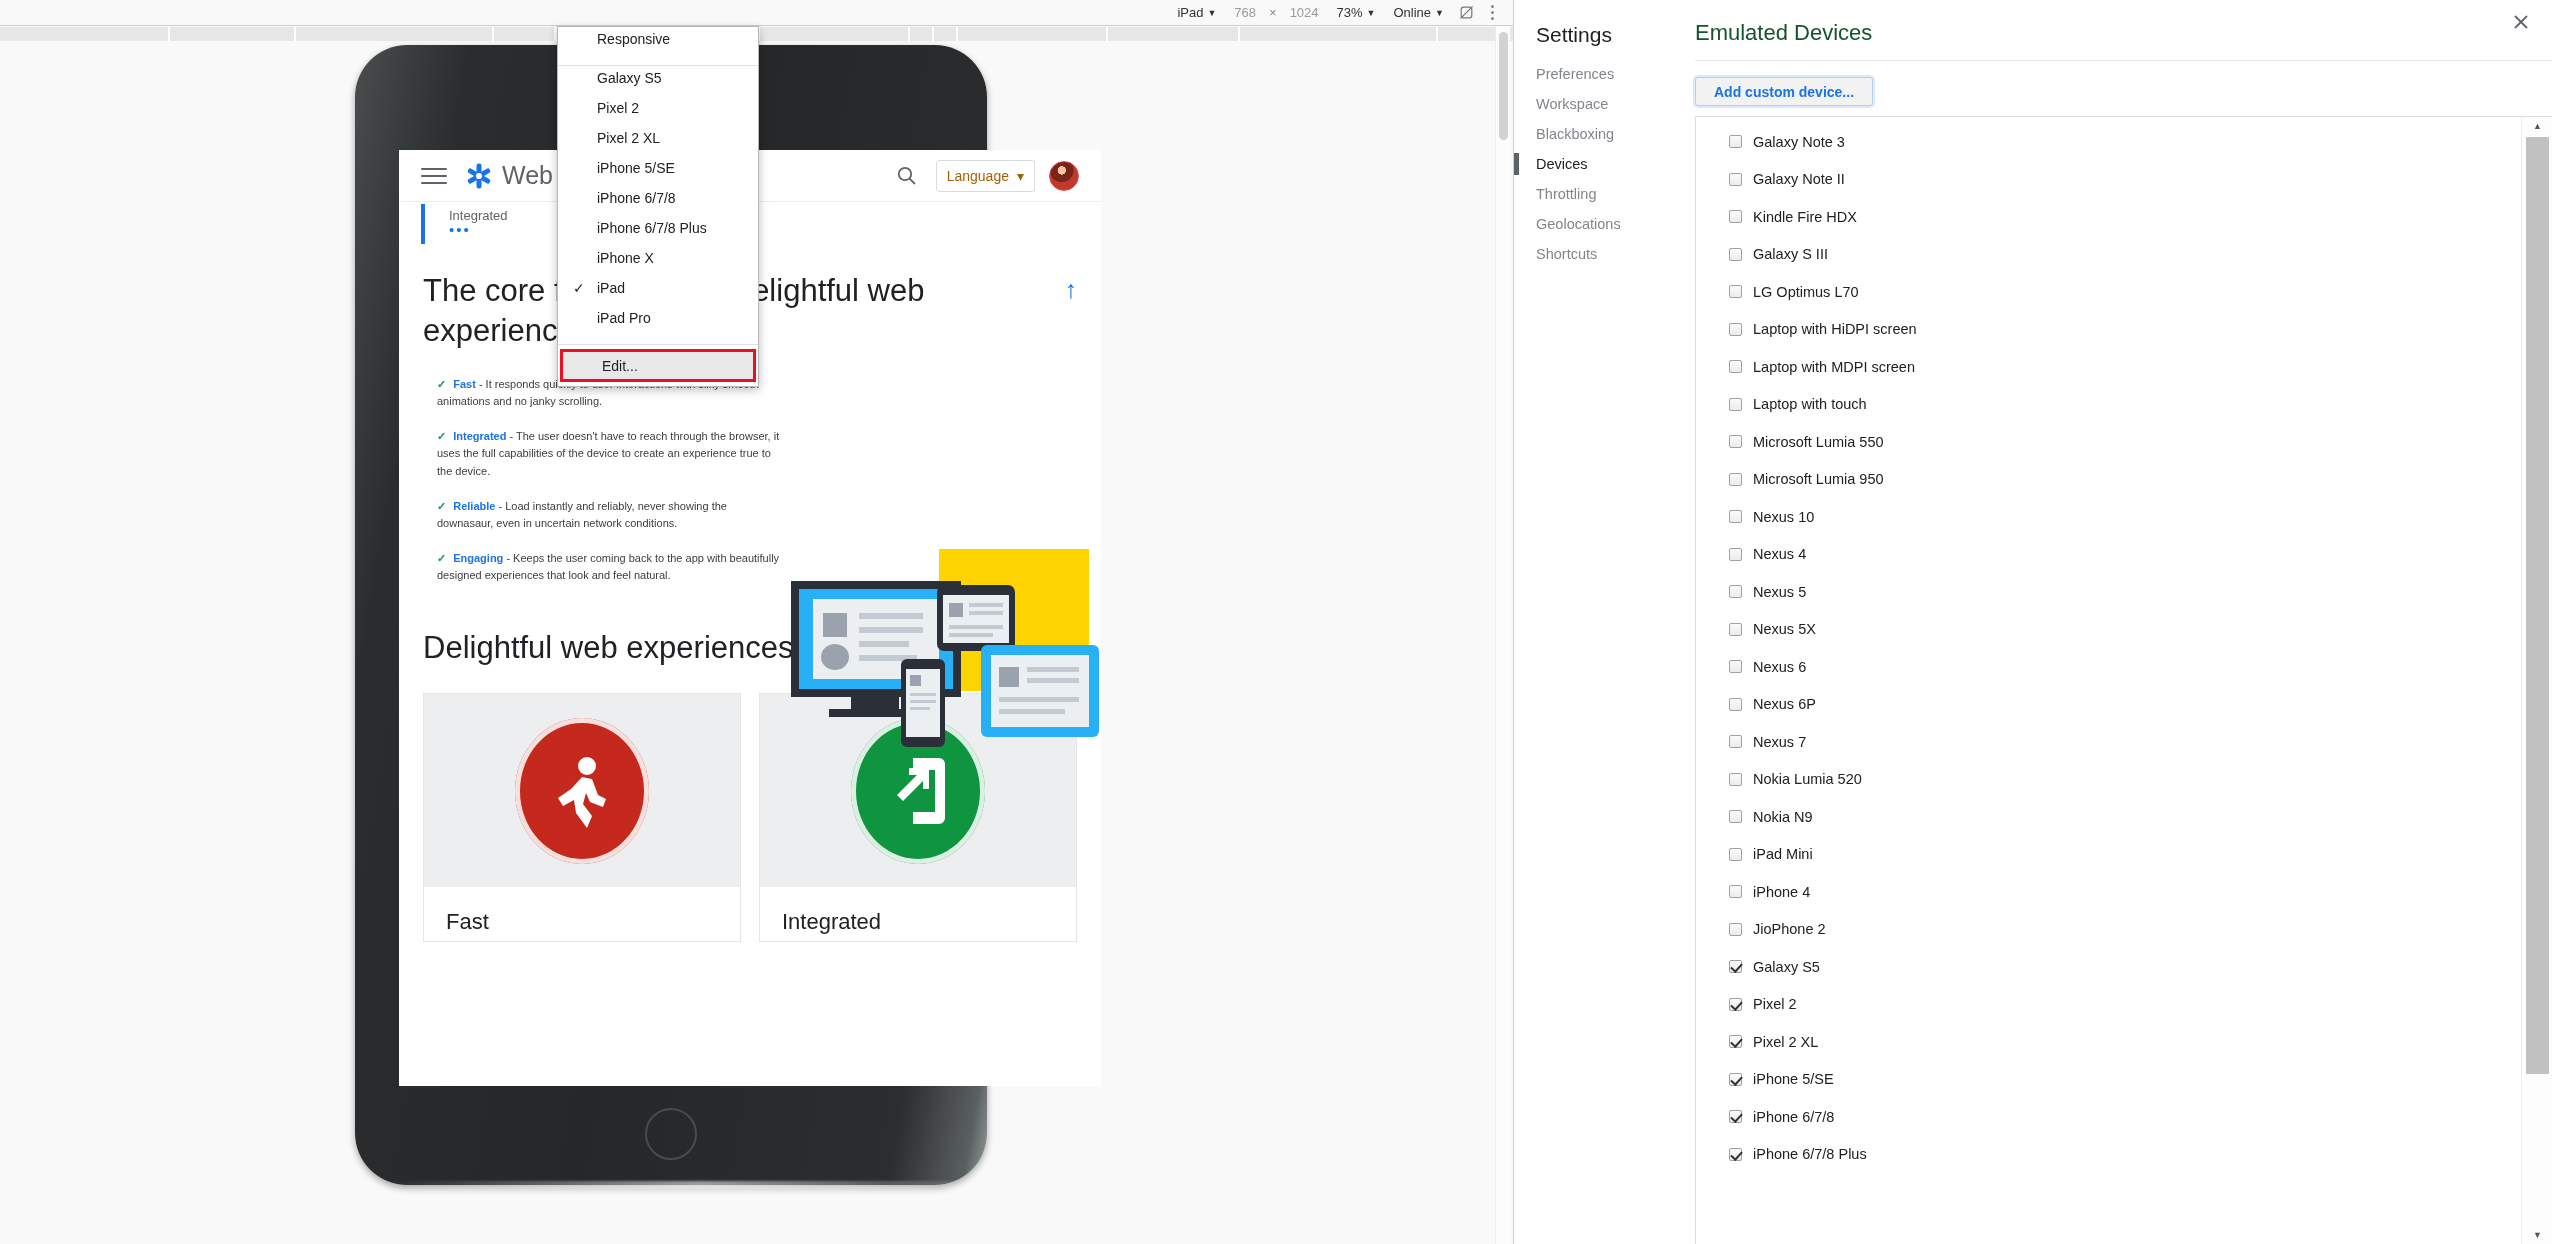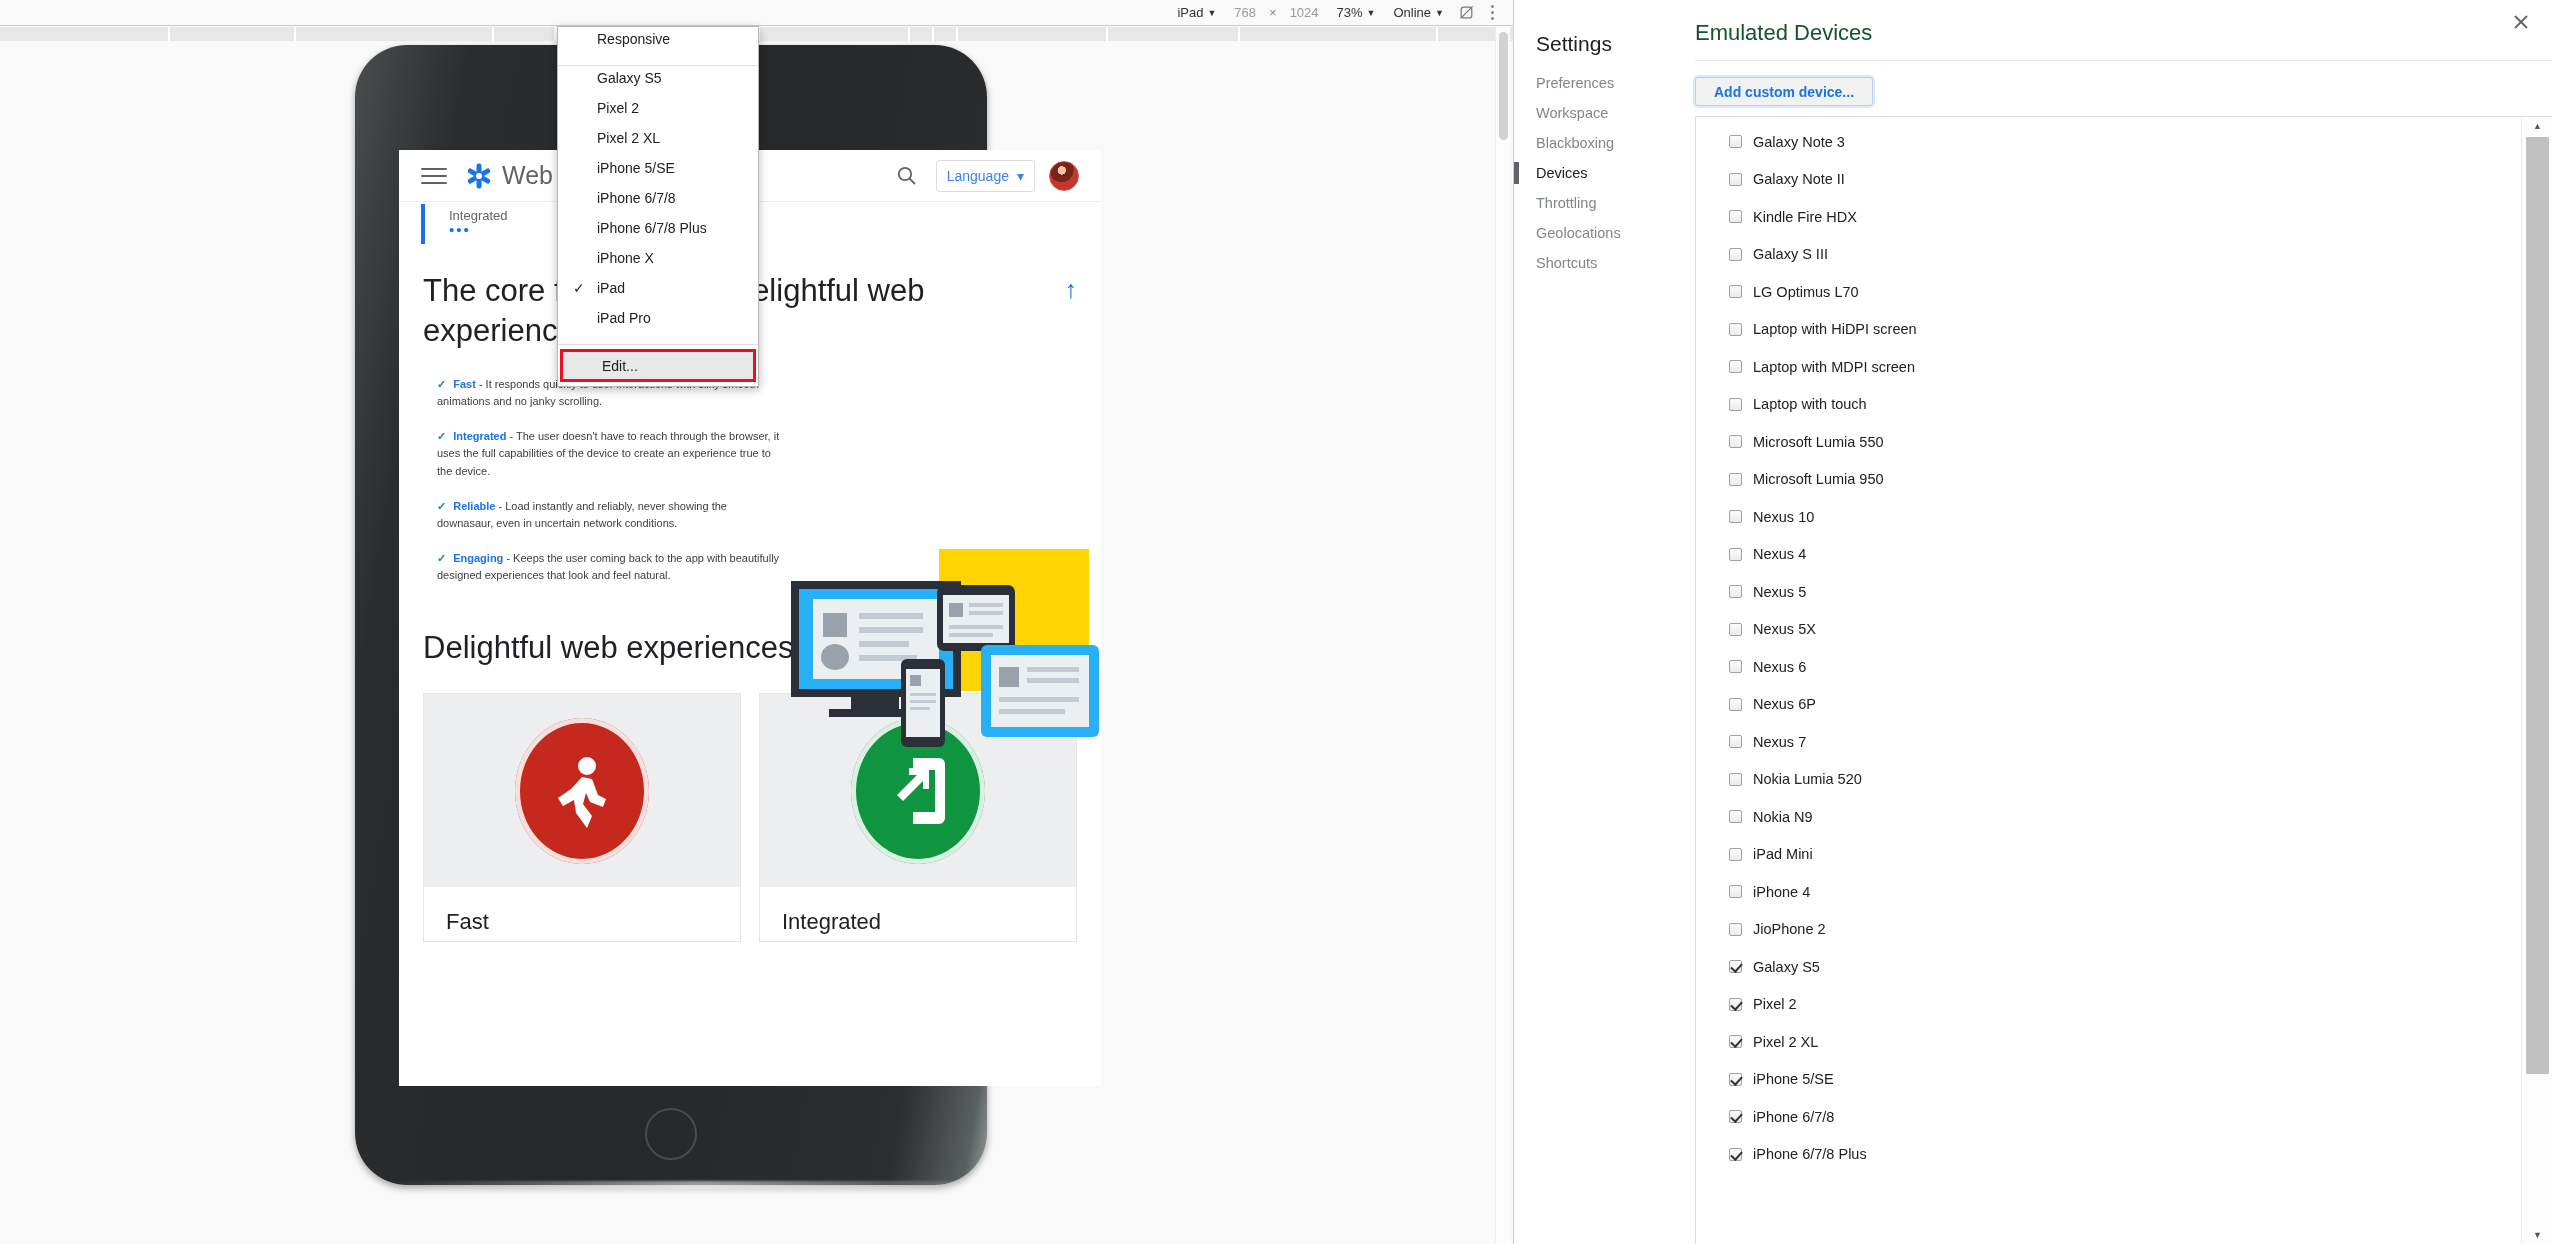--- a/index.html
+++ b/index.html
@@ -83,21 +83,21 @@
   #hamburger-icon { width: 26px; display: flex; flex-direction: column; gap: 5px; }
   #hamburger-icon i { display:block; height: 2px; background: #5f6368; border-radius: 1px; }
   #site-logo-icon { margin-left: 18px; width: 28px; height: 28px; position: relative; }
   #site-logo-icon svg { display:block; }
   #site-title { margin-left: 9px; font-size: 25px; color: #5f6368; font-weight: 400; }
   #site-header .spacer { flex: 1; }
   #search-icon { width: 30px; height: 30px; display:flex; align-items:center; justify-content:center; }
   #language-select {
     margin-left: 14px; height: 32px; border: 1px solid #dadce0; border-radius: 3px;
     display:flex; align-items:center; gap: 8px; padding: 0 10px;
-    font-size: 14px; color: #3b82f6;
+    font-size: 14px; color: #a16207;
   }
   #avatar { margin-left: 14px; width: 30px; height: 30px; border-radius: 50%;
     background: radial-gradient(circle at 42% 30%, #f5c6a5 0 16%, #7a2418 17% 46%, #c0392b 47% 100%);
     border: 1px solid #d9534f; overflow:hidden; }
 
   #page-scroll { padding: 0 0 0 0; }
   #crumb-strip { padding: 6px 22px 4px 26px; position: relative; }
   #crumb-strip:before {
     content: ""; position: absolute; left: 22px; top: 2px; width: 4px; height: 40px; background: #1a73e8;
   }
@@ -142,21 +142,21 @@
   
   #settings-panel {
     position: absolute; left: 1513px; top: 0;
     width: 1039px; height: 1244px;
     background: #fff;
     border-left: 1px solid #d0d0d0;
   }
   #settings-close { position: absolute; right: 18px; top: 9px; width: 26px; height: 26px;
     display:flex; align-items:center; justify-content:center; color: #5f6368; font-size: 20px; }
 
-  #settings-sidebar { position: absolute; left: 0; top: 12px; width: 145px; padding-top: 20px; }
+  #settings-sidebar { position: absolute; left: 0; top: 3px; width: 145px; padding-top: 20px; }
   #settings-heading { font-size: 21px; color: #202124; padding: 0 0 12px 22px; font-weight: 400; }
   .side-item { font-size: 14.5px; color: #80868b; padding: 7px 0 7px 22px; position: relative; }
   .side-item.active { color: #202124; }
   .side-item.active:before {
     content:""; position:absolute; left: 0; top: 4px; bottom: 4px; width: 5px; background: #5f6368;
   }
 
   #settings-content { position: absolute; left: 145px; top: 0; right: 0; bottom: 0; }
   #content-title { font-size: 22px; color: #14532d; padding: 20px 0 14px 36px; font-weight: 400; }
   #content-rule { height: 1px; background: #e6e6e6; margin-left: 36px; margin-right: 0; }

